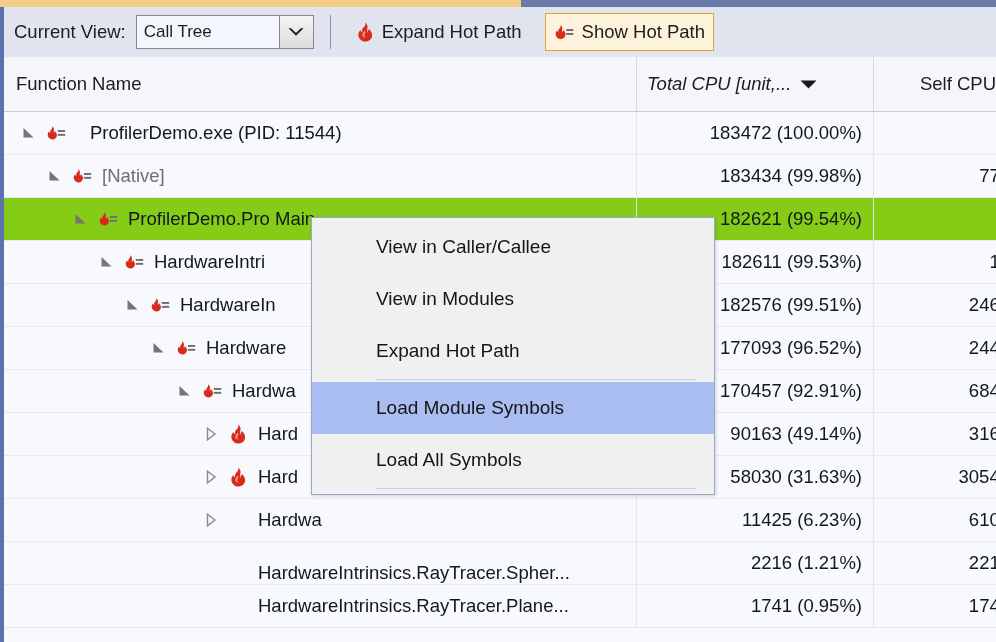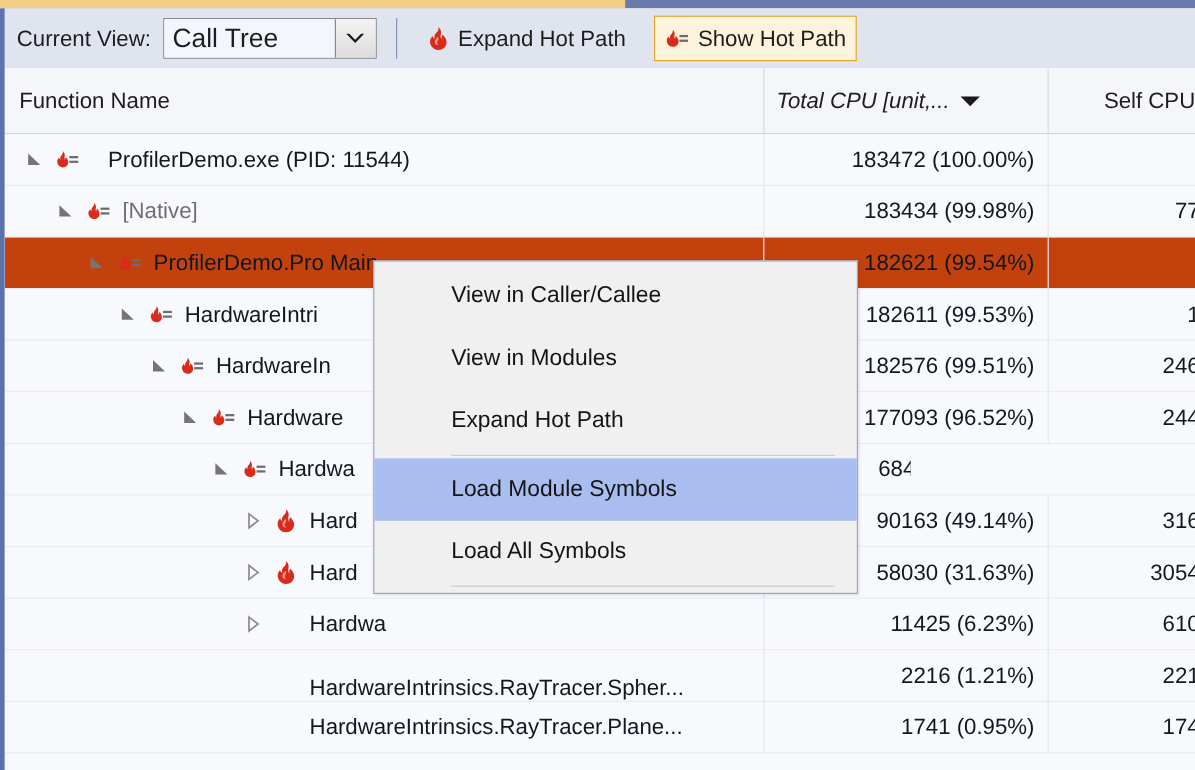--- a/index.html
+++ b/index.html
@@ -58,21 +58,21 @@
     height: 34px;
     width: 178px;
     border: 1px solid #8a8a8a;
     background: #f3f7fd;
   }
   .combo-value {
     flex: 1;
     display: flex;
     align-items: center;
     padding-left: 7px;
-    font-size: 22px;
+    font-size: 17px;
     color: #1d1d1d;
     background: #f3f7fd;
     white-space: nowrap;
     overflow: hidden;
   }
   .combo-arrow {
     width: 34px;
     border-left: 1px solid #8a8a8a;
     background: linear-gradient(#f4f4f4, #dcdcdc);
     display: flex;
@@ -151,21 +151,21 @@
     width: 992px; height: 530px;
     background: #f8f9fd;
     overflow: hidden;
   }
   .row {
     display: flex;
     height: 43px;
     border-bottom: 1px solid #e7eaf1;
     background: #f8f9fd;
   }
-  .row.selected { background: #c2410c; }
+  .row.selected { background: #84cc16; }
 
   .cell-name {
     width: 632px;
     display: flex;
     align-items: center;
     font-size: 18.5px;
     color: #11181f;
     white-space: nowrap;
     overflow: hidden;
   }
@@ -479,20 +479,21 @@
              C3.8 7.7 3.3 7.1 3.1 6.4 C2.1 7.4 1.6 8.7 1.7 10.1
              C1.9 12.5 3.8 14.3 6.2 14.5 C8.6 14.7 10.8 12.9 10.9 10.5
              C11.0 8.5 10.0 7.2 8.9 6.0 C8.2 6.9 8.2 7.7 8.3 8.5
              C7.7 7.5 7.6 6.5 7.9 5.3 C8.2 4.2 7.8 2.4 6.3 0.9 Z" fill="#d92b1c"></path>
     <rect x="11.8" y="5.0" width="7.4" height="1.9" fill="#6e6e6e"></rect>
     <rect x="11.8" y="8.9" width="7.4" height="1.9" fill="#6e6e6e"></rect>
             </svg>
           </span>
           <span style="margin-left: 6px;">Hardwa</span>
         </div>
+        <div class="cell-num">170457 (92.91%)</div>
         <div class="cell-num2">
           <span class="inner">6842</span>
         </div>
       </div>
       <div class="row">
         <div class="cell-name" style="padding-left: 194px;">
           <span class="twisty">
             <svg width="16" height="16" viewBox="0 0 16 16" aria-hidden="true">
     <path d="M4.5 2.2 L12.0 8.0 L4.5 13.8 Z" fill="none" stroke="#8a8a8a" stroke-width="1.4"></path>
             </svg>

